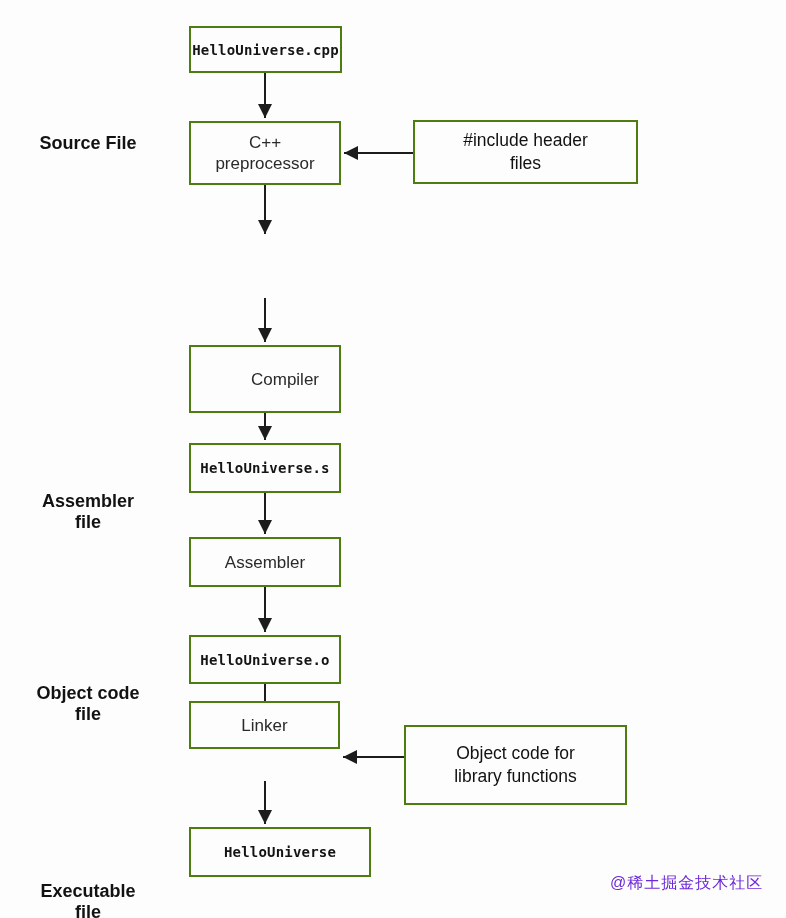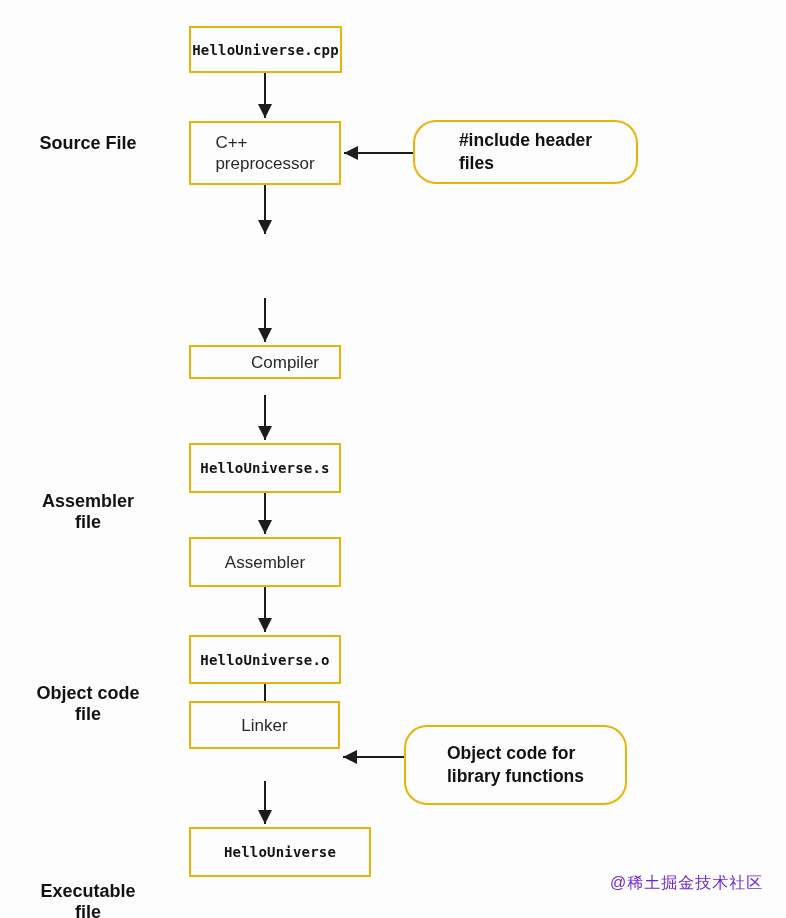--- a/index.html
+++ b/index.html
@@ -13,45 +13,45 @@
     color: #141414;
     overflow: hidden;
   }
   .arrow-layer {
     position: absolute;
     left: 0; top: 0;
     width: 786px; height: 918px;
   }
   .box {
     position: absolute;
-    border: 2px solid #eab308;
+    border: 2px solid #4d7c0f;
     background: #fdfdfd;
     display: flex;
     align-items: center;
     justify-content: center;
+    text-align: center;
     white-space: pre-line;
   }
   .box--file {
     font-family: "DejaVu Sans Mono", monospace;
     font-weight: bold;
     font-size: 14px;
     letter-spacing: 0.2px;
   }
   .box--proc {
     font-size: 17px;
     line-height: 21px;
     font-weight: 400;
     color: #2a2a2a;
   }
   .box--side {
     font-size: 17.5px;
     line-height: 23px;
-    font-weight: bold;
+    font-weight: normal;
     color: #111;
-    border-radius: 23px;
   }
   .stage-label {
     position: absolute;
     font-size: 18px;
     line-height: 21px;
     font-weight: bold;
     text-align: center;
     white-space: pre-line;
     color: #121212;
     margin-top: 40px;
@@ -92,21 +92,21 @@
 
   <div class="box box--file" style="left:189px; top:26px;  width:153px; height:47px;">HelloUniverse.cpp</div>
 
   <div class="box box--proc" style="left:189px; top:121px; width:152px; height:64px;">C++
 preprocessor</div>
 
   <div class="box box--side" style="left:413px; top:120px; width:225px; height:64px;">#include header
 files</div>
 
 
-  <div class="box box--proc" style="left:189px; top:345px; width:152px; height:34px;padding-left:40px;">Compiler</div>
+  <div class="box box--proc" style="left:189px; top:345px; width:152px; height:68px;padding-left:40px;">Compiler</div>
 
   <div class="box box--file" style="left:189px; top:443px; width:152px; height:50px;">HelloUniverse.s</div>
 
   <div class="box box--proc" style="left:189px; top:537px; width:152px; height:50px;">Assembler</div>
 
   <div class="box box--file" style="left:189px; top:635px; width:152px; height:49px;">HelloUniverse.o</div>
 
   <div class="box box--proc" style="left:189px; top:701px; width:151px; height:48px;">Linker</div>
 
   <div class="box box--side" style="left:404px; top:725px; width:223px; height:80px;">Object code for

